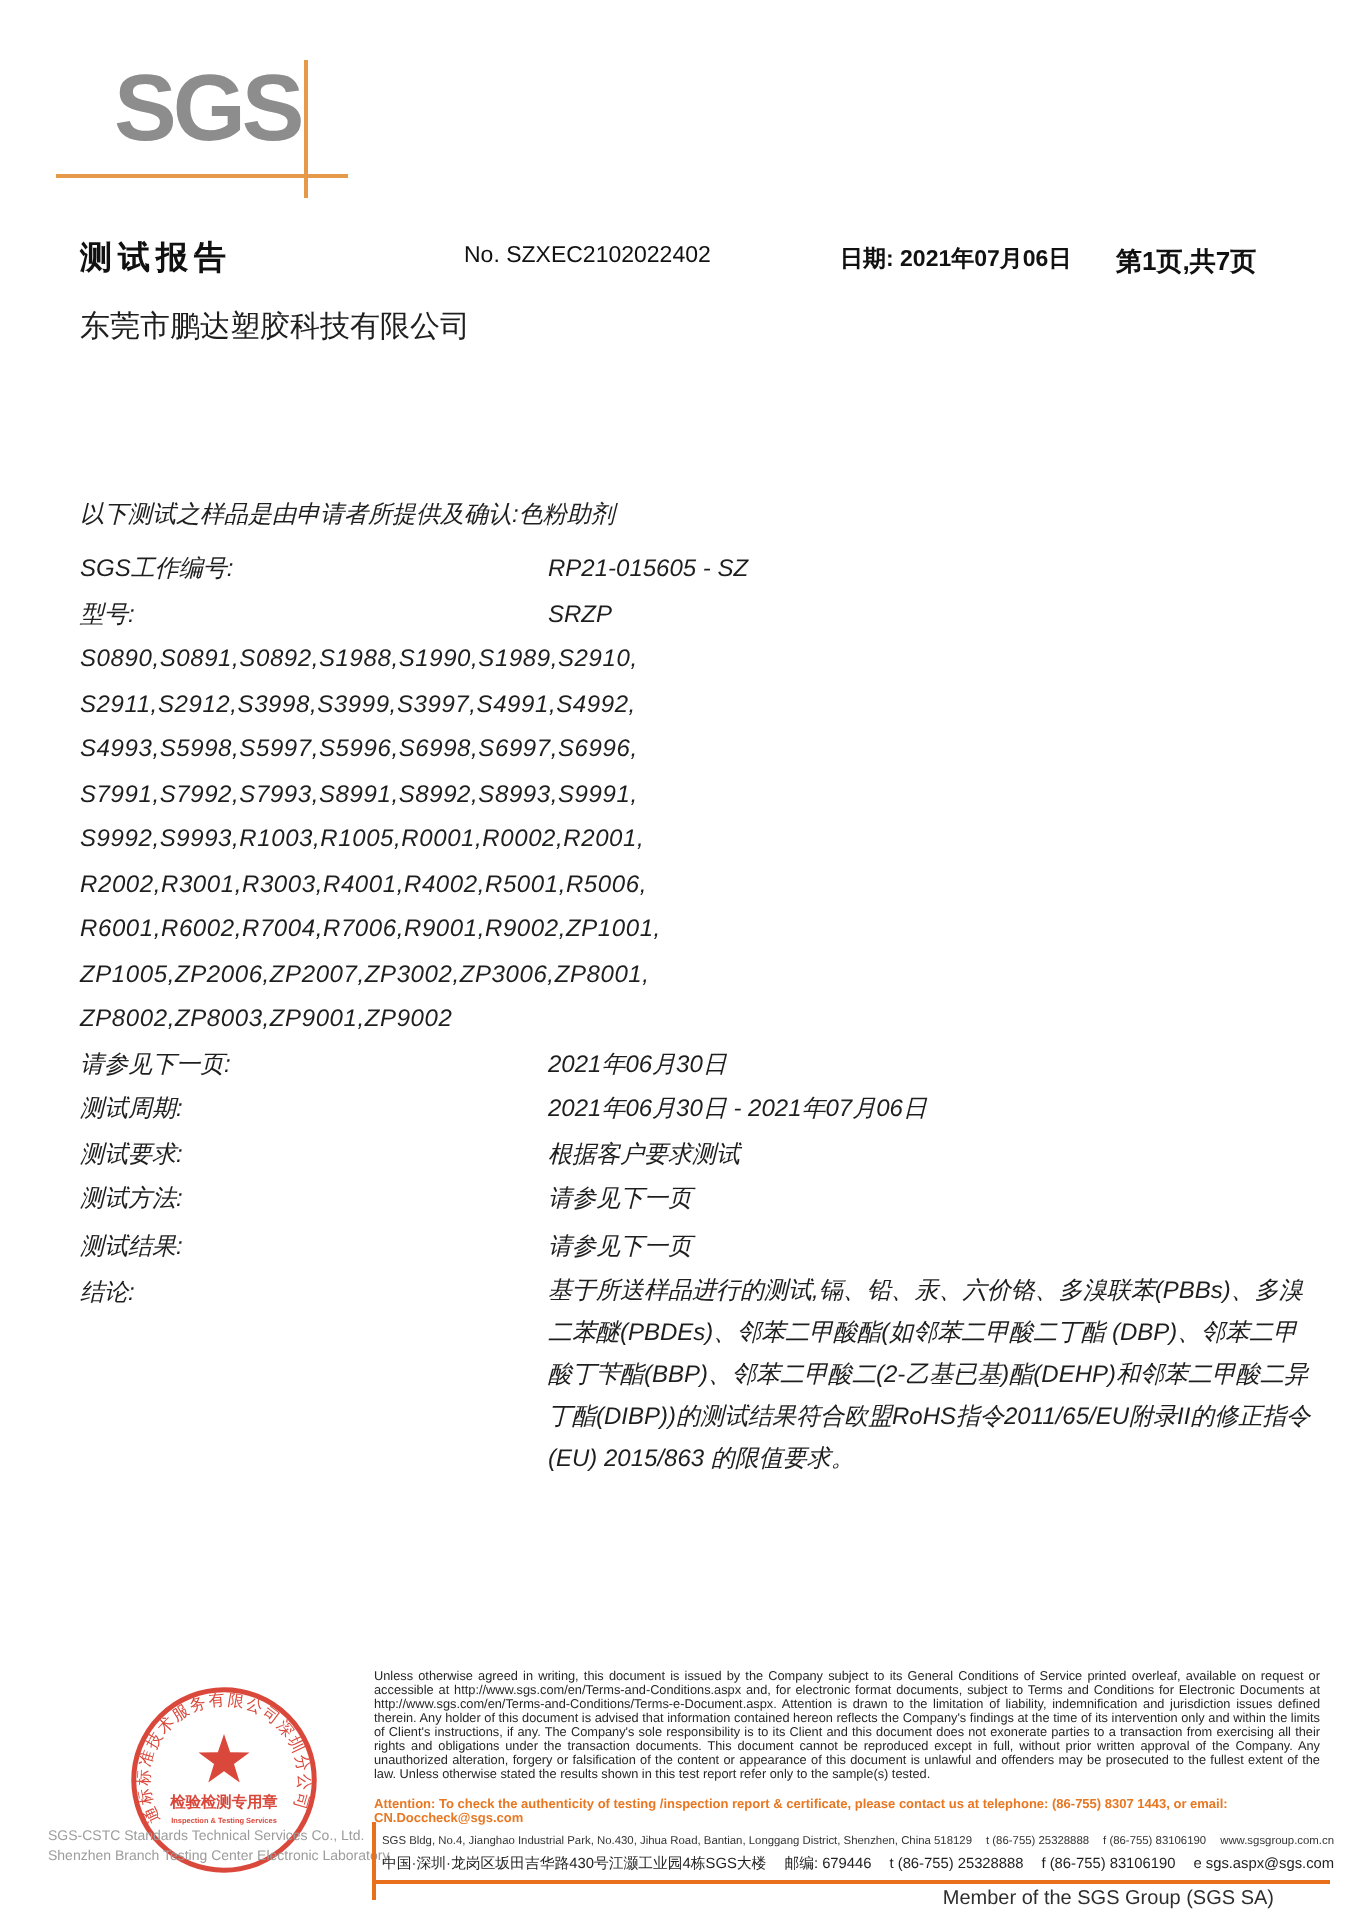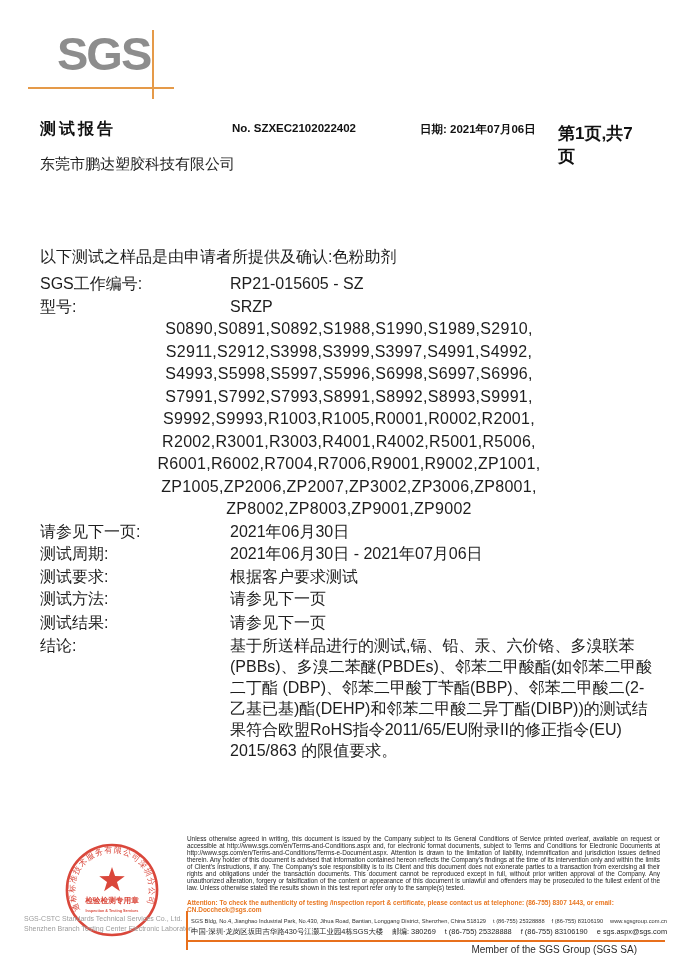--- a/index.html
+++ b/index.html
@@ -17,34 +17,34 @@
     position:absolute;left:57px;top:30px;
     font-size:47px;font-weight:bold;color:#8d8d8d;
     letter-spacing:-2px;line-height:1;
   }
   .crop-h{position:absolute;left:28px;top:87px;width:146px;height:2px;background:#e59a49;}
   .crop-v{position:absolute;left:152px;top:30px;width:2px;height:69px;background:#e59a49;}
 
   
   .title-row{position:absolute;left:40px;top:119px;width:600px;height:22px;}
   .report-title{position:absolute;left:0;top:0;font-size:16px;font-weight:bold;color:#111;letter-spacing:3px;}
-  .report-no{position:absolute;left:192px;top:3px;font-size:11.5px;font-weight:bold;color:#111;}
+  .report-no{position:absolute;left:192px;top:3px;font-size:11.5px;font-weight:normal;color:#111;}
   .report-date{position:absolute;left:380px;top:3px;font-size:11.5px;font-weight:bold;color:#111;}
-  .report-page{position:absolute;left:518px;top:3px;font-size:17px;font-weight:bold;color:#111;}
+  .report-page{position:absolute;left:518px;top:3px;font-size:13px;font-weight:bold;color:#111;}
 
   
   .applicant{position:absolute;left:40px;top:151px;font-size:15px;line-height:25px;color:#1e1e1e;}
 
   
-  .content{position:absolute;left:40px;top:246px;width:618px;font-size:16px;color:#1e1e1e;}
+  .content{position:absolute;left:40px;top:246px;width:618px;font-size:12px;color:#1e1e1e;font-style:italic;}
   .intro{line-height:22px;margin-bottom:5px;}
-  .frow{display:flex;align-items:flex-start;}
+  .frow{display:flex;align-items:flex-start;gap:44px;}
   .frow .lbl{width:190px;flex:none;line-height:22.5px;}
   .frow .val{flex:1;line-height:22.5px;}
-  .ref-line{line-height:22.5px;letter-spacing:.3px;text-align:center;}
+  .ref-line{line-height:22.5px;letter-spacing:.3px;}
   .conclusion .val{line-height:21px;max-width:428px;}
   .gap-s{margin-top:1px;}
 
   
   .seal{position:absolute;left:64px;top:842px;width:96px;height:96px;opacity:.9;}
   .footer-co{position:absolute;left:24px;top:914px;width:178px;font-size:7px;line-height:9.5px;color:#9c9c9c;}
   .fine-print{
     position:absolute;left:187px;top:836px;width:473px;
     font-size:6.4px;line-height:6.95px;color:#262626;text-align:justify;
   }
@@ -163,21 +163,21 @@
 
   <div class="addr-en">
     <span>SGS Bldg, No.4, Jianghao Industrial Park, No.430, Jihua Road, Bantian, Longgang District, Shenzhen, China 518129</span>
     <span>t (86-755) 25328888</span>
     <span>f (86-755) 83106190</span>
     <span>www.sgsgroup.com.cn</span>
   </div>
 
   <div class="addr-cn">
     <span>中国·深圳·龙岗区坂田吉华路430号江灏工业园4栋SGS大楼</span>
-    <span>邮编: 380269</span>
+    <span>邮编: 679446</span>
     <span>t (86-755) 25328888</span>
     <span>f (86-755) 83106190</span>
     <span>e sgs.aspx@sgs.com</span>
   </div>
 
   <div class="rule-v"></div>
   <div class="rule-h"></div>
 
   <div class="member">Member of the SGS Group (SGS SA)</div>
 

